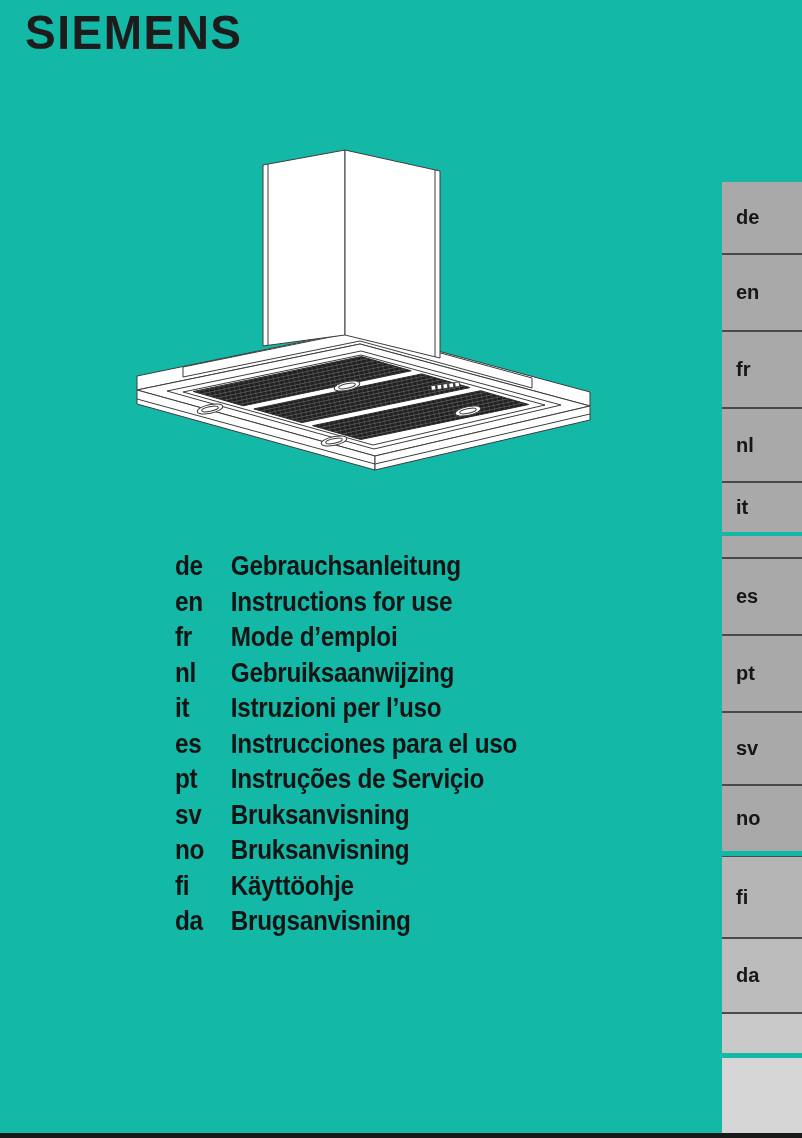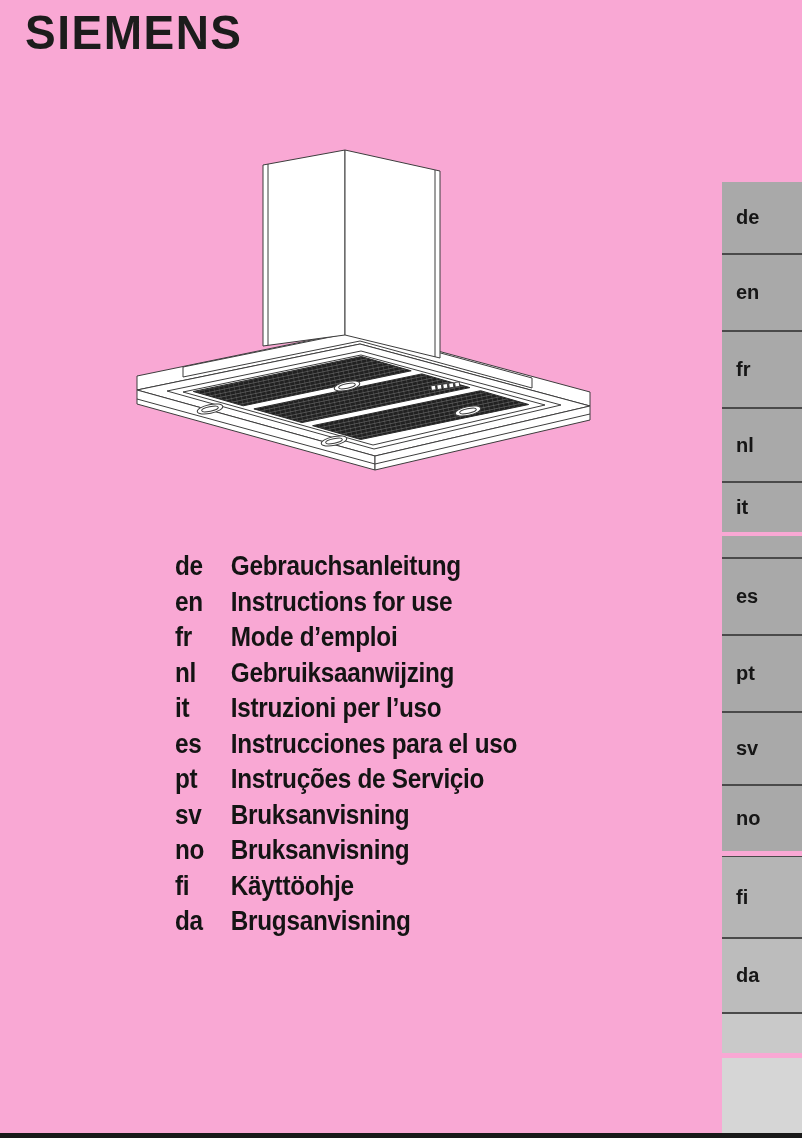--- a/index.html
+++ b/index.html
@@ -1,18 +1,18 @@
 <!DOCTYPE html>
 <html><head>
 <meta charset="utf-8">
 <style>
   html,body{margin:0;padding:0;background:#777;}
   .page{
     position:relative;width:802px;height:1138px;margin:0 auto;
-    background:#f9a8d4;overflow:hidden;
+    background:#14b8a6;overflow:hidden;
     font-family:"Liberation Sans",sans-serif;
   }
   
   .logo{
     position:absolute;left:25px;top:4px;
     font-size:46px;font-weight:bold;letter-spacing:1.5px;
     color:#1c1c1c;transform:scaleY(1.04);transform-origin:0 0;
   }
   
   .hood-svg{position:absolute;left:130px;top:140px;}

